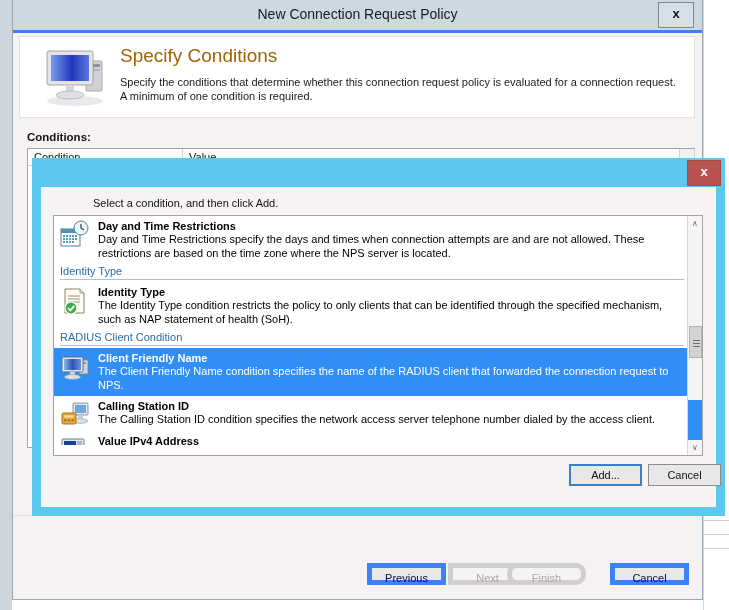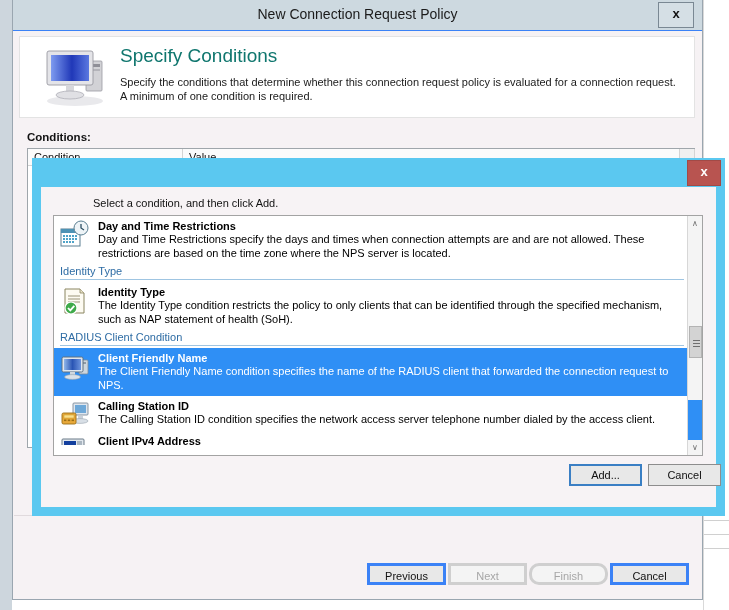--- a/index.html
+++ b/index.html
@@ -33,21 +33,21 @@
     left: 12px; top: 0; width: 691px; height: 600px;
     background: #f6f2f4;
     border: 1px solid #9aa6b0;
     border-top: none;
     box-sizing: border-box;
   }
   #wizard-titlebar {
     position: relative;
     height: 30px;
     background: #cdd9e0;
-    border-bottom: 1px solid #3b82f6;
+    border-bottom: 3px solid #3b82f6;
   }
   #wizard-title {
     position:absolute; left:0; right:0; top:6px;
     text-align:center;
     font-size: 14px;
     color:#1b1b1b;
     font-family:"Liberation Sans", sans-serif;
   }
   #wizard-close {
     position:absolute; right:8px; top:2px;
@@ -62,21 +62,21 @@
   
   #wizard-header {
     position:absolute; left:6px; top:36px; width:676px; height:82px;
     background:#ffffff;
     border:1px solid #e3e3e3;
     box-sizing:border-box;
   }
   #header-icon { position:absolute; left:22px; top:8px; width:66px; height:62px; }
   #header-title {
     position:absolute; left:100px; top:8px;
-    font-size:19px; color:#0f766e;
+    font-size:19px; color:#a16207;
     font-family:"Liberation Sans", sans-serif;
   }
   #header-desc {
     position:absolute; left:100px; top:38px; width:560px;
     font-size:11px; line-height:14px; color:#1a1a1a;
   }
 
   
   #conditions-label {
     position:absolute; left:14px; top:131px;
@@ -104,31 +104,31 @@
   }
 
   
   #wizard-buttonbar {
     position:absolute; left:1px; right:1px; bottom:1px; height:82px;
     background:#f6f2f4; border-top:1px solid #e0dadd;
   }
   .wbtn {
     position:absolute; top:563px; width:79px; height:22px;
     background:#e8e8e8;
-    border:3px solid #3b82f6;
+    border:5px solid #3b82f6;
     font-size:11px; color:#111;
     line-height:20px; text-align:center;
     box-sizing:border-box;
     font-family:"Liberation Sans", sans-serif;
     cursor:pointer;
   }
   .wbtn.disabled { color:#a6a6a6; background:#f4f4f4; border-color:#cfcfcf; cursor:default; }
   #btn-previous { left:354px; }
   #btn-next     { left:435px; }
-  #btn-finish   { left:516px;border-radius:10px; }
+  #btn-finish   { left:494px;border-radius:10px; }
   #btn-cancel-wiz { left:597px; }
 
   
   #selcond {
     position:absolute; left:32px; top:158px; width:693px; height:358px;
     background:#5bc8f0;
     box-sizing:border-box;
   }
   #selcond-titlebar {
     position:relative; height:29px;
@@ -368,21 +368,21 @@
             <div class="ci-name">Calling Station ID</div>
             <div class="ci-desc">The Calling Station ID condition specifies the network access server telephone number dialed by the access client.</div>
           </div>
 
           <div class="cond-item clipped">
             <svg class="ci-icon" viewBox="0 0 30 30">
               <rect x="2" y="4" width="22" height="14" rx="1" fill="#e2e8ee" stroke="#6b7b88" stroke-width="1"></rect>
               <rect x="4" y="6" width="12" height="10" fill="#123f9e"></rect>
               <rect x="17" y="6" width="5" height="4" fill="#aab6c1"></rect>
             </svg>
-            <div class="ci-name">Client IPv4 Address</div>
+            <div class="ci-name">Value IPv4 Address</div>
           </div>
 
         </div>
 
         <div id="cond-scroll">
           <div class="sb-arrow" id="sb-up">∧</div>
           <div id="sb-progress"></div>
           <div id="sb-thumb">
             <span class="grip" style="top:13px;"></span>
             <span class="grip" style="top:16px;"></span>

